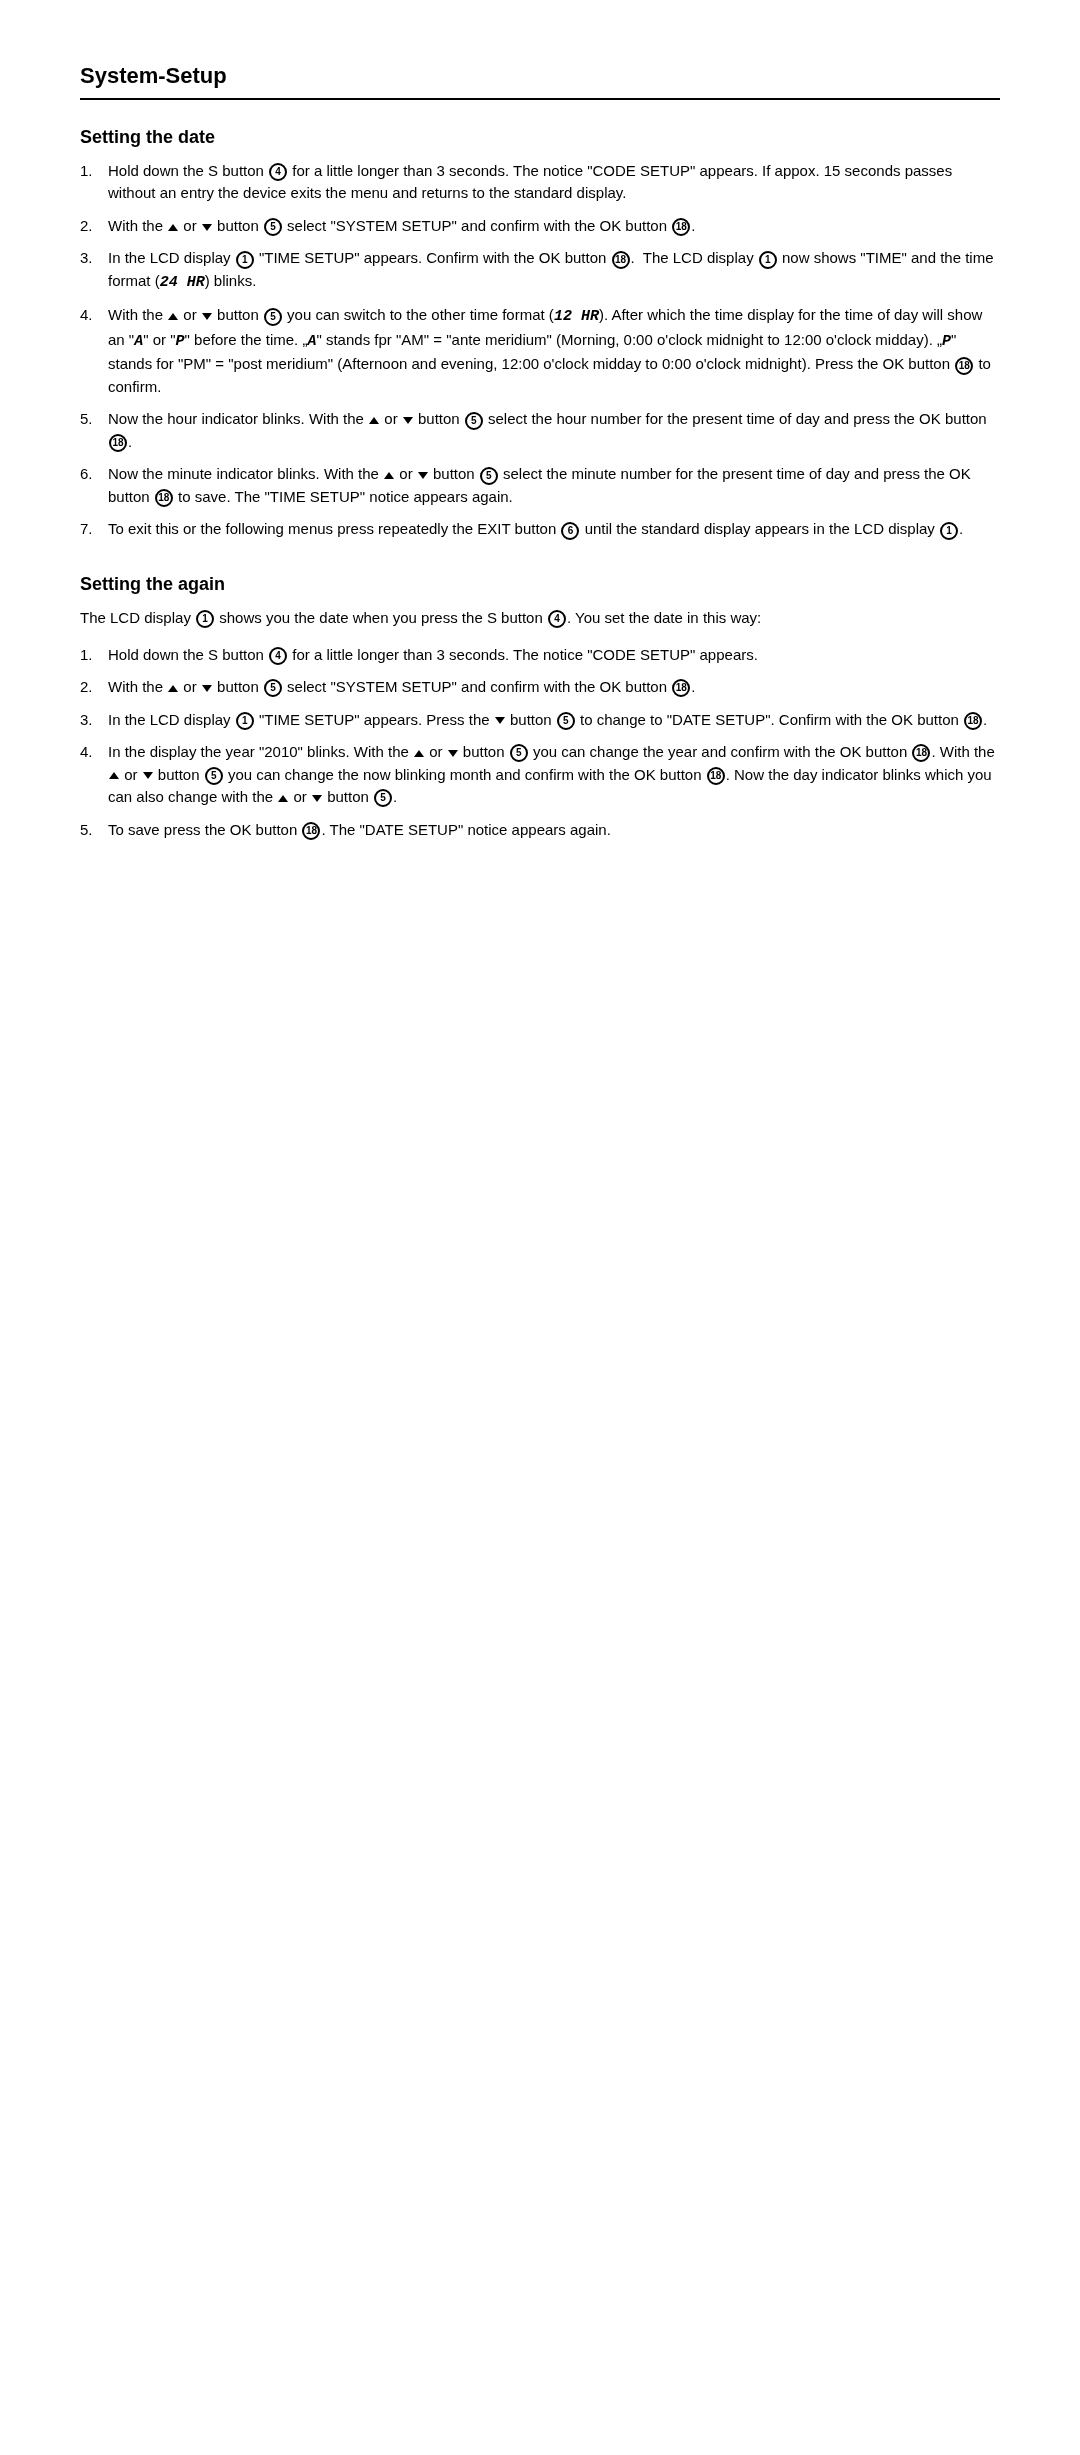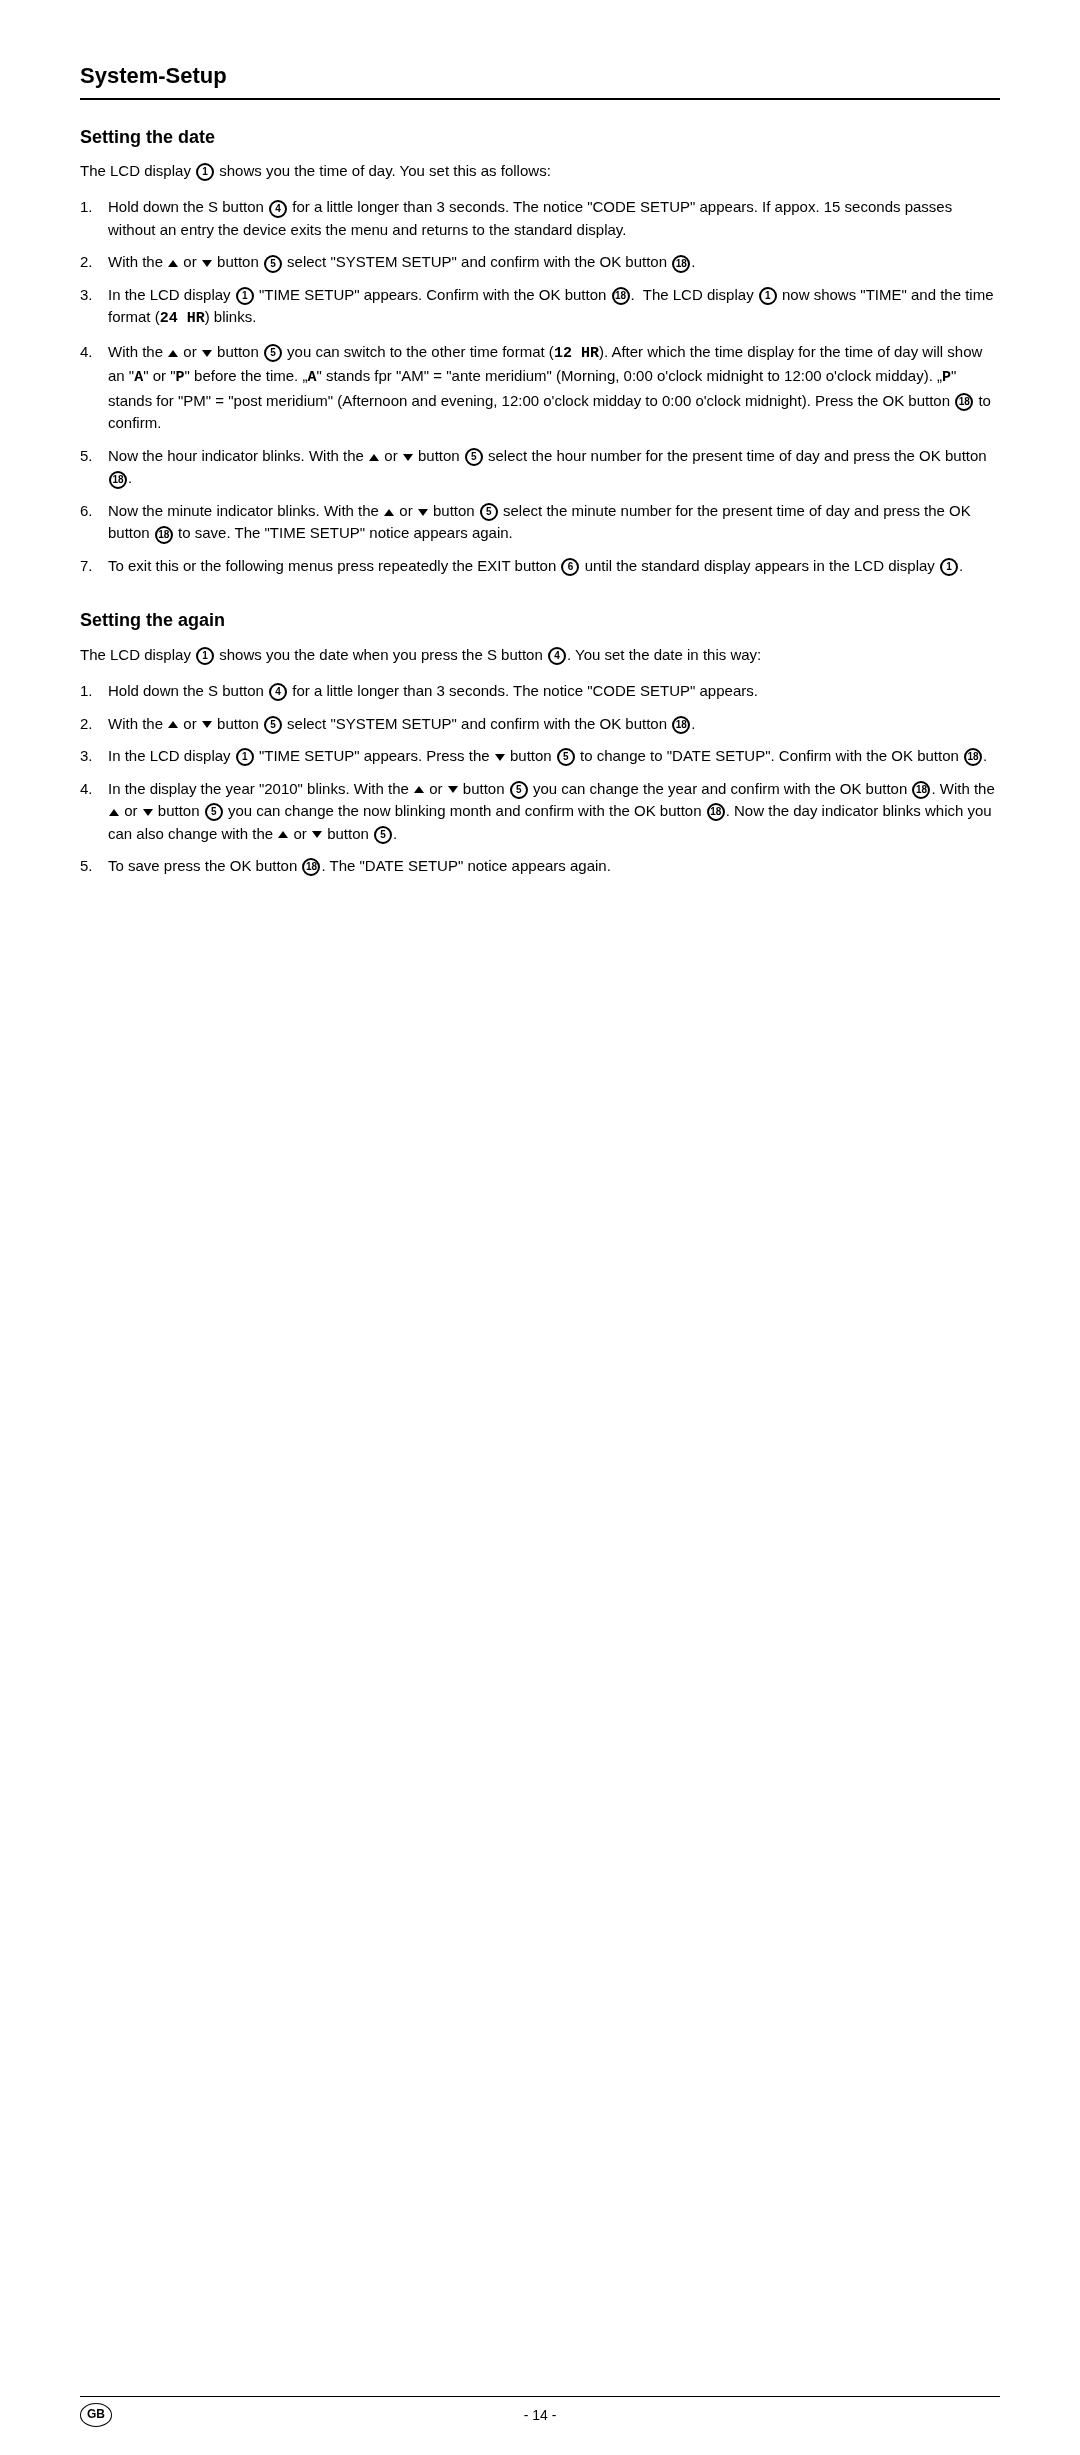--- a/index.html
+++ b/index.html
@@ -104,20 +104,21 @@
       width: 0;
       height: 0;
       border-left: 5px solid transparent;
       border-right: 5px solid transparent;
       border-top: 7px solid #000;
       vertical-align: middle;
       margin: 0 1px;
     }
 
     .italic-mono {
+      font-style: italic;
       font-family: 'Courier New', monospace;
       font-weight: bold;
     }
 
     .footer {
       position: absolute;
       bottom: 30px;
       left: 80px;
       right: 80px;
       display: flex;
@@ -148,23 +149,20 @@
 </head>
 <body>
 
 <div class="page">
 
   <h1 class="page-title">System-Setup</h1>
   <hr class="title-rule">
 
   <div class="section-gap">
     <h2 class="section-title">Setting the date</h2>
-    <p class="intro-text">
-      The LCD display <span class="circle-num">1</span> shows you the time of day. You set this as follows:
-    </p>
 
     <ol class="ordered-list">
 
       <li>
         <span class="li-num">1.</span>
         <span class="li-content">
           Hold down the S button <span class="circle-num">4</span> for a little longer than 3 seconds. The notice "CODE SETUP" appears. If appox. 15 seconds passes without an entry the device exits the menu and returns to the standard display.
         </span>
       </li>
 
@@ -250,18 +248,14 @@
 
       <li>
         <span class="li-num">5.</span>
         <span class="li-content">
           To save press the OK button <span class="circle-num">18</span>. The "DATE SETUP" notice appears again.
         </span>
       </li>
     </ol>
   </div>
 
-  <div class="footer">
-    <span class="footer-gb">GB</span>
-    <span class="footer-page">- 14 -</span>
-  </div>
 
 </div>
 
 </body></html>

